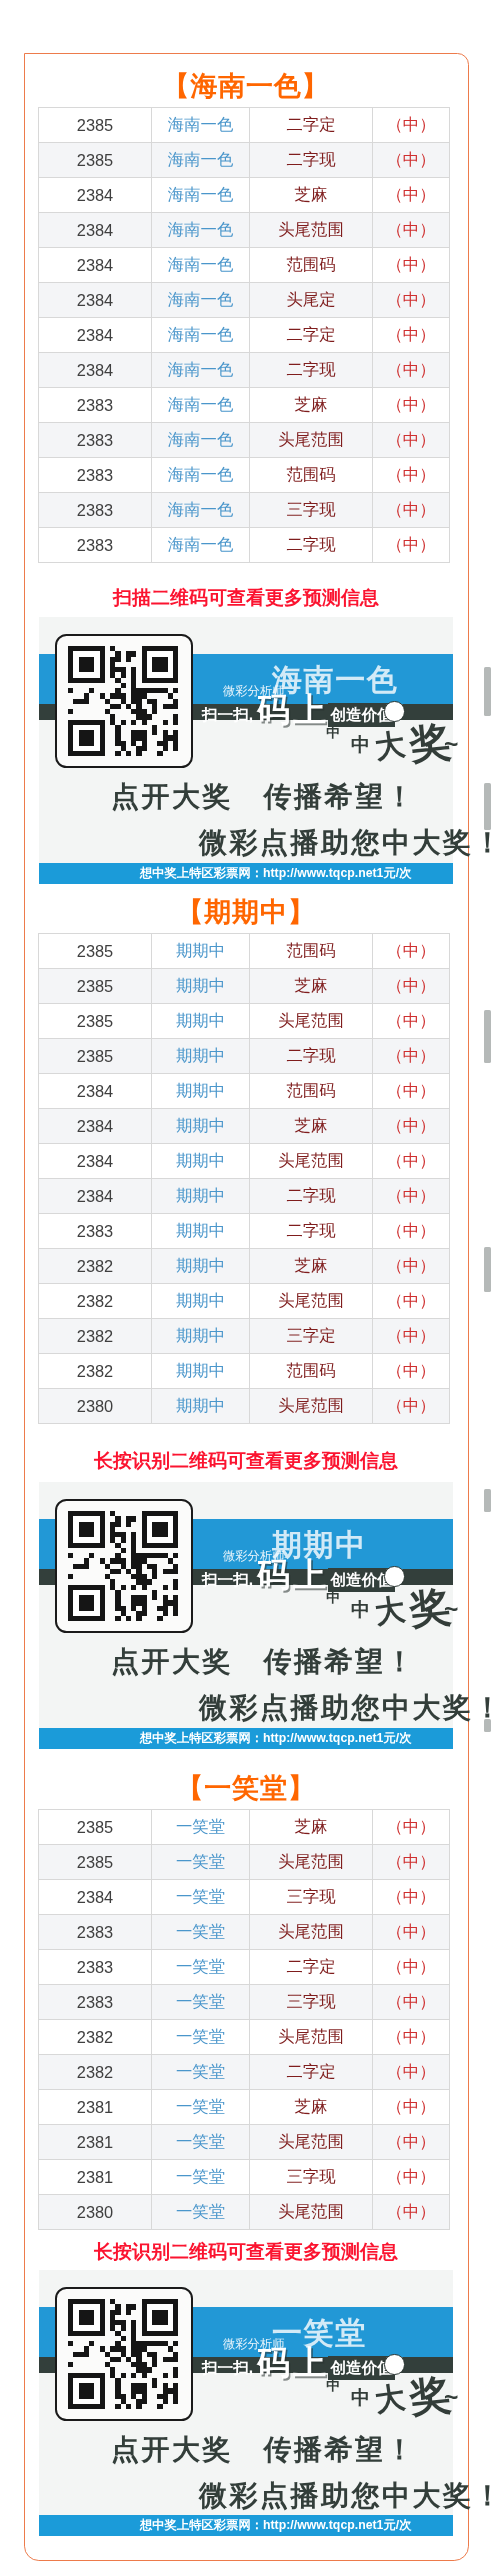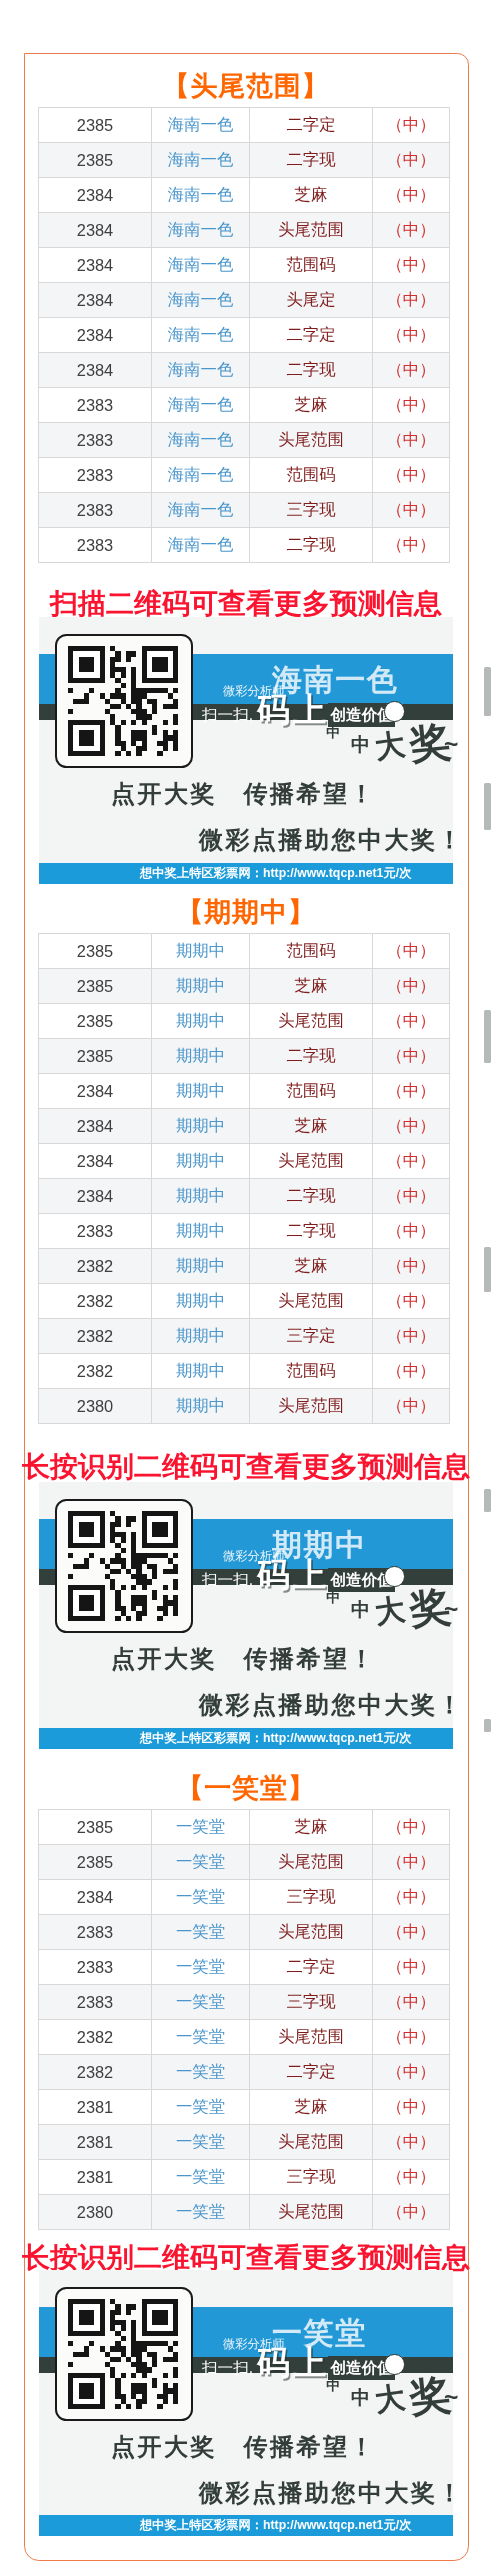--- a/index.html
+++ b/index.html
@@ -23,73 +23,73 @@
               table-layout:fixed;background:#fff;}
   .pred-table td{border:0.8px solid #d8d8d8;text-align:center;font-size:16.4px;padding:0;}
   .rows43 td{height:34px;}
   .rows42 td{height:34px;}
   .pred-table tr:nth-child(even){background:#f4f5f7;}
   .c-issue{color:#3f3f3f;}
   .c-name{color:#4a96cb;}
   .c-type{color:#7f1d1d;}
   .c-res{color:#cf2f2f;}
 
-  .notice{position:absolute;left:0;width:100%;text-align:center;font-size:28px;font-weight:600;
+  .notice{position:absolute;left:0;width:100%;text-align:center;font-size:19px;font-weight:600;
           color:#fb1430;white-space:nowrap;}
   .sec0 .notice{top:517px;} .sec1 .notice{top:554px;} .sec2 .notice{top:469px;}
 
   
   .banner{position:absolute;left:39px;width:414px;background:#f3f5f4;}
   .sec0 .banner{top:549px;height:267px;}
   .sec1 .banner{top:588px;height:267px;}
   .sec2 .banner{top:500px;height:266px;}
   .stripe-blue{position:absolute;left:0;top:37px;width:100%;height:50px;background:#2298d6;z-index:1;}
   .stripe-dark{position:absolute;left:0;top:87px;width:100%;height:15.6px;background:#333f3b;z-index:1;}
   .analyst-label{position:absolute;left:163px;top:66px;font-size:12.3px;color:#e8f4fb;z-index:3;margin-left:21px;}
   .analyst-name{position:absolute;left:233px;top:43px;font-size:30px;font-weight:bold;
                 color:rgba(255,255,255,.8);letter-spacing:1.6px;z-index:3;white-space:nowrap;}
-  .scan-prefix{position:absolute;left:163px;top:88px;font-size:15.6px;font-weight:normal;color:#fff;z-index:4;}
+  .scan-prefix{position:absolute;left:163px;top:88px;font-size:15.6px;font-weight:bold;color:#fff;z-index:4;}
   .scan-big{position:absolute;left:218px;top:71px;font-size:33px;font-weight:bold;color:#fff;z-index:4;
             text-shadow:1.6px 1.6px 0 rgba(40,50,48,.55);letter-spacing:3.3px;}
   .scan-suffix{position:absolute;left:289px;top:86px;font-size:15.6px;font-weight:bold;color:#fff;
                background:#333f3b;padding:1.6px 2.5px;z-index:4;}
   .scan-circle{position:absolute;left:345px;top:84px;width:20.5px;height:20.5px;border-radius:50%;
                background:#fff;border:1.6px solid #2b3734;box-sizing:border-box;z-index:4;}
   .qr-box{position:absolute;left:15.6px;top:17px;width:138px;height:134px;background:#fbfbfa;
           border:2.5px solid #1a1a1a;border-radius:11.5px;box-sizing:border-box;padding:9.8px;z-index:5;}
   .qr-svg{width:100%;height:100%;display:block;}
   .win-text{position:absolute;left:279px;top:97px;width:135px;height:70px;color:#333d39;z-index:2;}
   .win-text span{position:absolute;font-weight:900;display:block;}
   .w1{left:8.2px;top:9.8px;font-size:14px;}
   .w2{left:33px;top:18px;font-size:19px;}
   .w3{left:57px;top:11.5px;font-size:30px;transform:rotate(-8deg);}
   .w4{left:92px;top:1.6px;font-size:41px;transform:rotate(-6deg);}
   .w5{left:126px;top:16.4px;font-size:24.6px;}
-  .slogan{position:absolute;font-size:24px;font-weight:bold;color:#333e3a;letter-spacing:2.5px;
+  .slogan{position:absolute;font-size:28px;font-weight:bold;color:#333e3a;letter-spacing:2.5px;
           white-space:nowrap;z-index:2;}
   .s1{left:72px;top:161px;}
   .s2{left:160px;top:207px;}
   .banner-footer{position:absolute;left:0;bottom:0;width:100%;height:21.3px;background:#1b9bd9;
                  color:#fff;font-size:12.3px;font-weight:bold;display:flex;align-items:center;
                  justify-content:center;padding:0 11.5px 0 71px;box-sizing:border-box;z-index:3;}
 
   
   .thumb{position:absolute;left:484px;width:7.4px;background:#b5b9b8;border-radius:1.6px;z-index:7;}
   .t1{top:667px;height:49px;} .t2{top:783px;height:47px;} .t3{top:1010px;height:53px;}
   .t4{top:1247px;height:45px;} .t5{top:1489px;height:23px;} .t6{top:1719px;height:13px;}
 </style>
 </head>
 <body>
 
 <div id="page">
 
   <div class="card"></div>
 
   <div class="section sec0">
-    <div class="sec-title">【头尾范围】</div>
+    <div class="sec-title">【海南一色】</div>
     <table class="pred-table rows43">
       <colgroup>
           <col style="width:113px">
           <col style="width:98px">
           <col style="width:123px">
           <col style="width:77px">
         </colgroup>
       <tbody>
           <tr>
             <td class="c-issue">2385</td>

